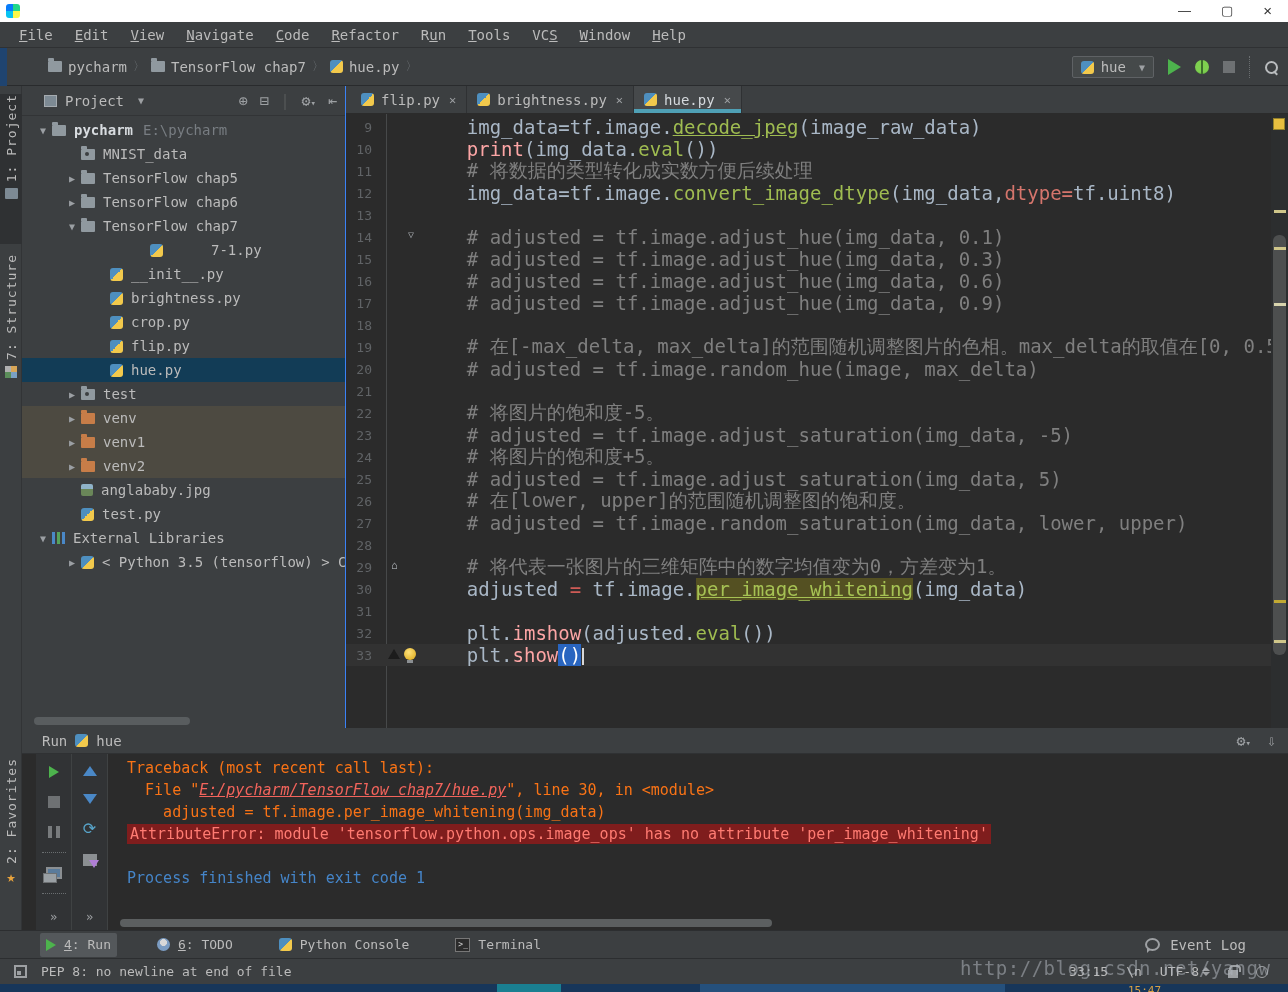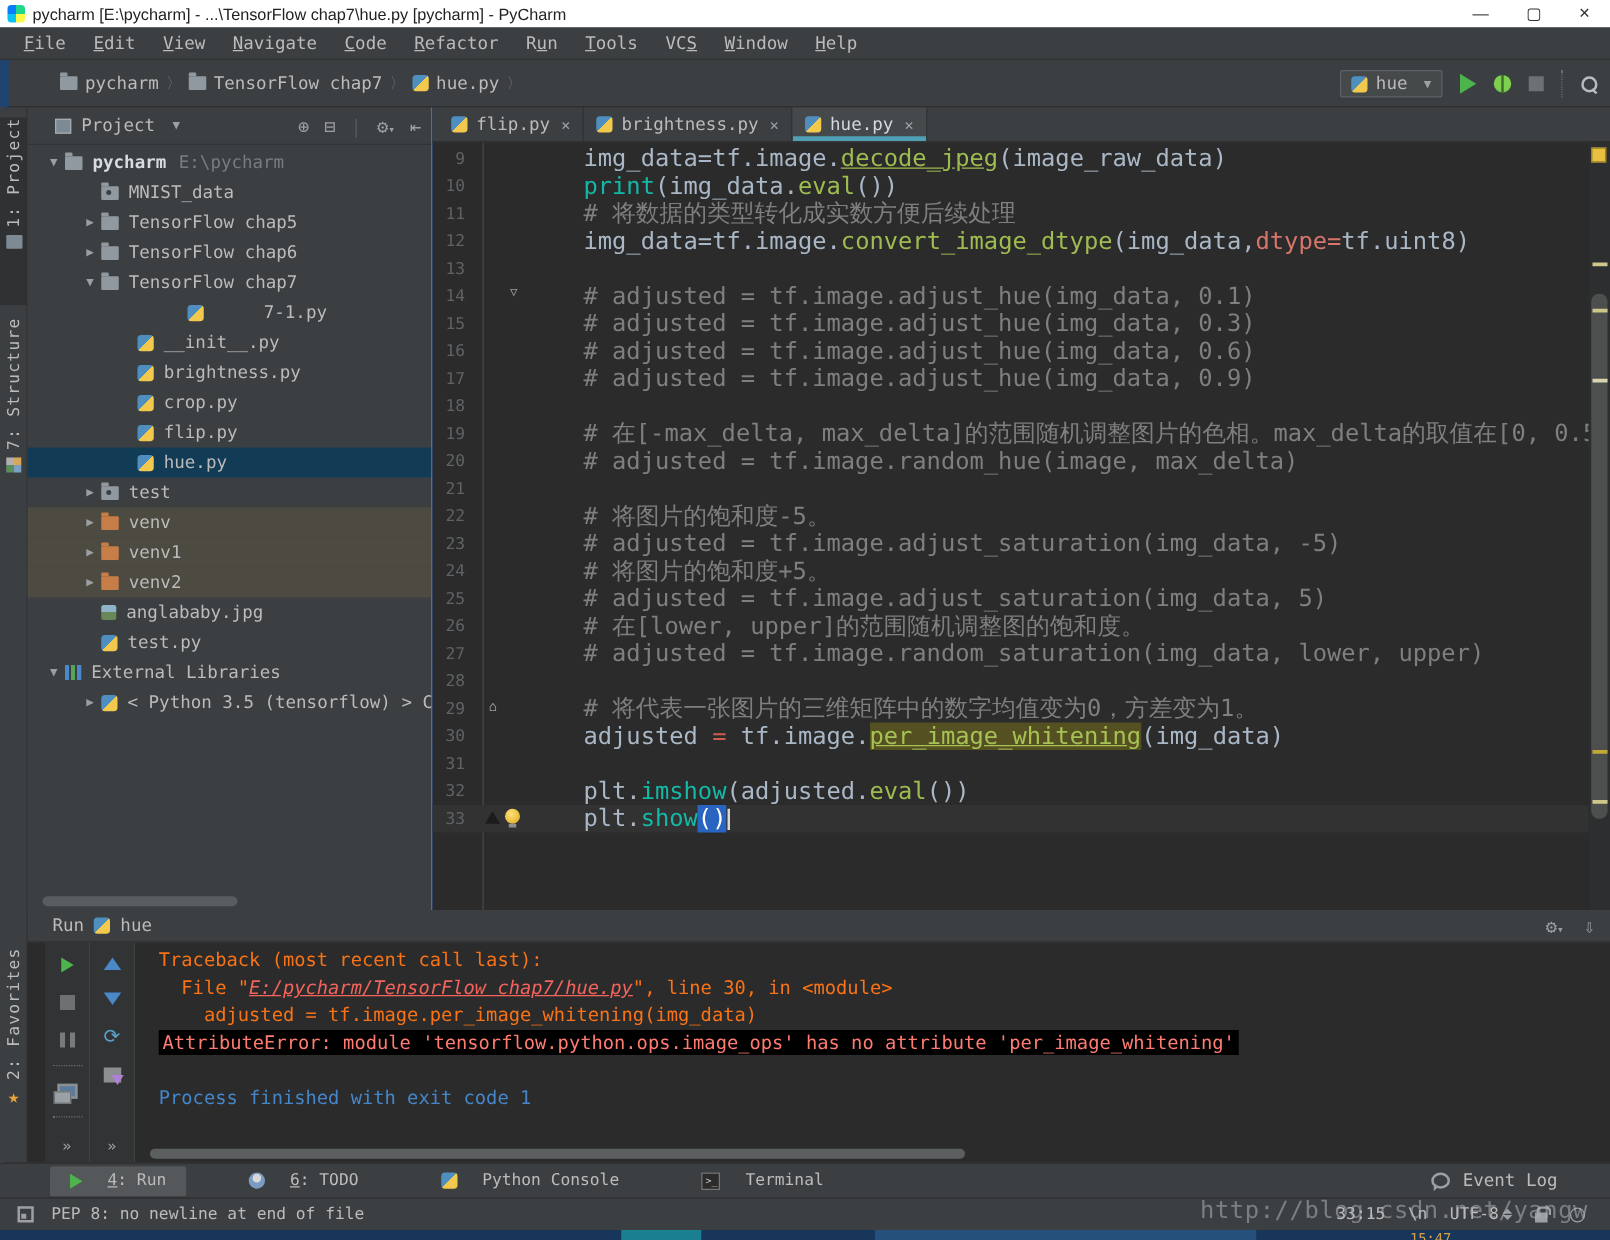--- a/index.html
+++ b/index.html
@@ -121,21 +121,21 @@
   .cl{height:22px;display:flex;align-items:center;position:relative;}
   .cl.current{background:#323232;}
   .cl .ln{width:40px;flex:none;text-align:right;padding-right:14px;color:#606366;font-size:13px;}
   .cl .fold{width:35px;flex:none;position:relative;height:22px;}
   .cl .code{white-space:pre;font-size:19px;flex:1;}
   .s-d{color:#a9b7c6;}
   .s-cm{color:#7f7f7f;}
   .s-fn{color:#9fbc51;}
   .s-fnu{color:#9fbc51;text-decoration:underline;}
   .s-fnhl{color:#a6c254;text-decoration:underline;background:#545022;}
-  .s-bi{color:#14b8a6;text-align:right;}
+  .s-bi{color:#fca5a5;text-align:right;}
   .s-kw{color:#d5756c;}
   .s-eq{color:#cf5b56;}
   .s-sel{background:#2965c0;color:#ffffff;}
   .caret{display:inline-block;width:2px;height:17px;background:#d8d8d8;vertical-align:middle;margin-left:1px;}
   .gut-fold{position:absolute;left:22px;top:3px;color:#9b9fa3;font-size:10px;}
   .gut-mark{position:absolute;left:5px;top:4px;color:#9b9fa3;font-size:11px;line-height:12px;}
   .gut-dark{position:absolute;left:2px;top:5px;width:0;height:0;
             border-left:6px solid transparent;border-right:6px solid transparent;border-bottom:10px solid #1c1c1c;}
   .gut-bulb{position:absolute;left:18px;top:3px;}
   
@@ -151,28 +151,28 @@
   .run-head .rh-right{position:absolute;right:12px;top:0;height:26px;display:flex;align-items:center;gap:16px;color:#b9bcbe;font-size:15px;}
   .run-body{position:absolute;left:0;top:26px;right:0;bottom:0;}
   .toolcol{position:absolute;top:0;bottom:0;width:36px;background:#313335;border-right:1px solid #3f4243;
            display:flex;flex-direction:column;align-items:center;padding-top:12px;gap:18px;}
   .toolcol .sep{width:24px;border-top:1px dotted #6a6e70;margin:-4px 0;}
   .toolcol .more{margin-top:auto;margin-bottom:6px;color:#9da0a3;font-size:12px;}
   .console{position:absolute;left:98px;top:0;right:0;bottom:0;padding:5px 0 0 7px;}
   .clog{height:22px;font-size:15px;white-space:pre;}
   .k-err{color:#f97316;}
   .k-lnk{color:#f3645c;font-style:italic;text-decoration:underline;}
-  .k-errhl{color:#ff7b72;background:#000000;padding:1px 3px;}
+  .k-errhl{color:#ff7b72;background:#7f1d1d;padding:1px 3px;}
   .k-sys{color:#4585c9;}
   .con-hscroll{position:absolute;left:98px;bottom:3px;width:652px;height:8px;background:#5c5f60;border-radius:4px;}
 
   
   .twbar{position:absolute;left:0;top:930px;width:1288px;height:28px;background:#3c3f41;border-top:1px solid #2c2e30;
          display:flex;align-items:center;padding-left:40px;gap:34px;}
-  .twbtn{display:flex;align-items:center;gap:20px;height:24px;padding:0 16px;color:#bbbbbb;font-size:13px;}
+  .twbtn{display:flex;align-items:center;gap:8px;height:24px;padding:0 6px;color:#bbbbbb;font-size:13px;}
   .twbtn.active{background:#54585b;border-radius:2px;}
   .twbtn u{text-decoration:underline;}
   .tw-right{margin-left:auto;display:flex;align-items:center;gap:10px;padding-right:42px;color:#bbbbbb;font-size:14px;}
 
   
   .statusbar{position:absolute;left:0;top:958px;width:1288px;height:26px;background:#3c3f41;border-top:1px solid #2c2e30;
              display:flex;align-items:center;padding-left:14px;gap:14px;font-size:13px;color:#bbbbbb;}
   .sb-right{margin-left:auto;display:flex;align-items:center;gap:18px;padding-right:20px;}
   .sb-right .enc{display:flex;align-items:center;gap:3px;}
   .updown{display:inline-flex;flex-direction:column;gap:1px;}
@@ -189,21 +189,20 @@
   .watermark{position:absolute;left:960px;top:957px;font-size:19px;letter-spacing:0.5px;
              color:rgba(175,181,188,0.55);pointer-events:none;z-index:5;white-space:nowrap;text-align:right;}
 </style>
 </head>
 <body>
 
 <div class="app">
 
   <div class="titlebar">
     <span class="appicon"></span>
-    <span>pycharm [E:\pycharm] - ...\TensorFlow chap7\hue.py [pycharm] - PyCharm</span>
     <span class="winbtns">
       <span>—</span>
       <span>▢</span>
       <span style="font-size:15px;">×</span>
     </span>
   </div>
 
   <div class="menubar" id="menubar">
       <span class="menu-item"><u>F</u>ile</span>
       <span class="menu-item"><u>E</u>dit</span>

